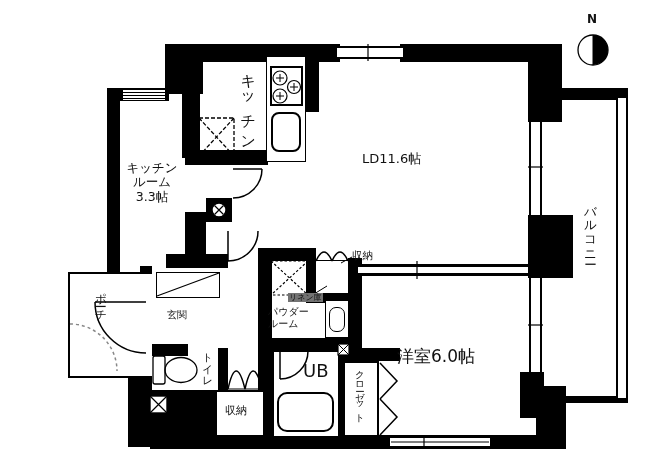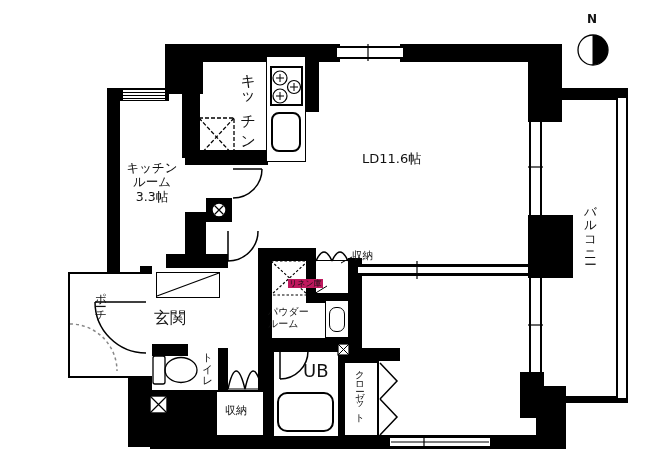--- a/index.html
+++ b/index.html
@@ -154,37 +154,38 @@
   <div class="lbl" style="left:362px;top:152px;font-size:13px">LD11.6帖</div>
 
   <div class="lbl" style="left:112px;top:161px;width:80px;text-align:center;font-size:12.5px;white-space:normal">
     <span style="display:block">キッチン</span>
     <span style="display:block">ルーム</span>
     <span style="display:block">3.3帖</span>
   </div>
 
   <div class="lbl v" style="left:583px;top:197px;font-size:12.5px;letter-spacing:1px">バルコニー</div>
 
-  <div class="lbl" style="left:154px;top:309px;font-size:16px">玄関</div>
+  <div class="lbl" style="left:167px;top:309px;font-size:10px">玄関</div>
 
   <div class="lbl v" style="left:93px;top:284px;font-size:12px;letter-spacing:2px">ポーチ</div>
 
   <div class="lbl v" style="left:202px;top:345px;font-size:10.5px">トイレ</div>
 
   <div class="lbl" style="left:268px;top:306px;width:60px;font-size:10px;white-space:normal">
     <span style="display:block">パウダー</span>
     <span style="display:block">ルーム</span>
   </div>
 
-  <div class="lbl" style="left:288px;top:279px;font-size:8px;background:#be185d;padding:0 1px">リネン庫</div>
+  <div class="lbl" style="left:288px;top:293px;font-size:8px;background:#737373;padding:0 1px">リネン庫</div>
 
   <div class="lbl" style="left:352px;top:249px;font-size:10.5px">収納</div>
 
   <div class="lbl" style="left:303px;top:361px;font-size:18px">UB</div>
 
   <div class="lbl v" style="left:354px;top:364px;font-size:9.5px">クローゼット</div>
 
   <div class="lbl" style="left:225px;top:405px;font-size:11px">収納</div>
 
+  <div class="lbl" style="left:397px;top:347px;font-size:17px">洋室6.0帖</div>
 
   <div class="lbl" style="left:587px;top:13px;font-size:12px;font-weight:bold">N</div>
 
 </div>
 
 </body></html>

